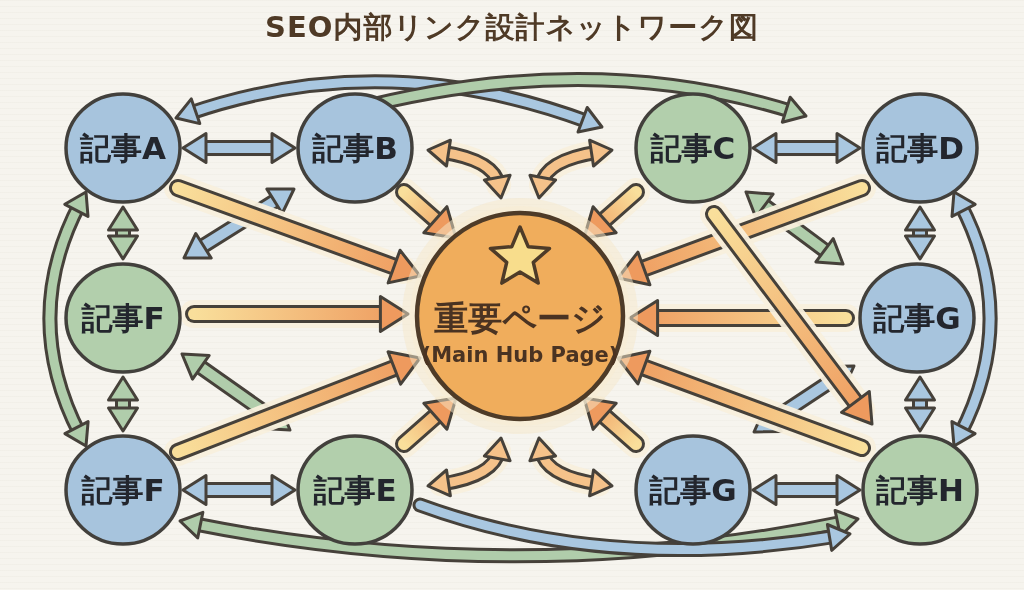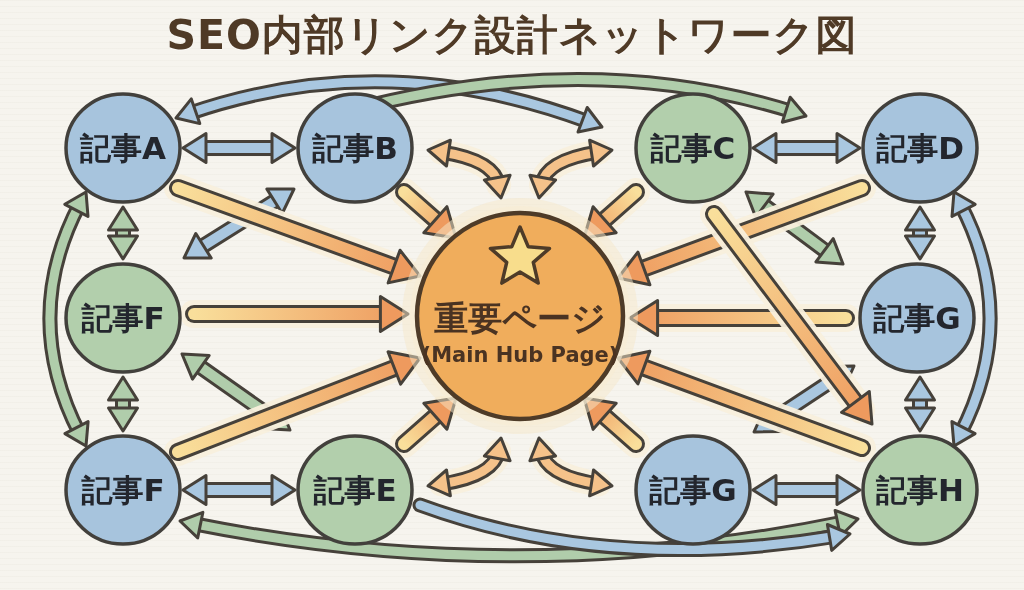--- a/index.html
+++ b/index.html
@@ -10,21 +10,21 @@
   }
   #stage{
     position:relative;width:1024px;height:590px;
     background:
       repeating-linear-gradient(to bottom, rgba(205,198,186,0.10) 0 1px, transparent 1px 6px),
       #f6f4ee;
   }
   #diagram-title{
     position:absolute;top:8px;left:0;width:100%;
     text-align:center;
-    font-size:41px;font-weight:bold;
+    font-size:29px;font-weight:bold;
     color:#4f3a26;
     letter-spacing:1px;
     text-shadow:0 1px 0 rgba(255,255,255,.6);
   }
   svg{position:absolute;left:0;top:0;}
   text{font-family:"DejaVu Sans","Liberation Sans",sans-serif;}
 </style>
 </head>
 <body>
 

